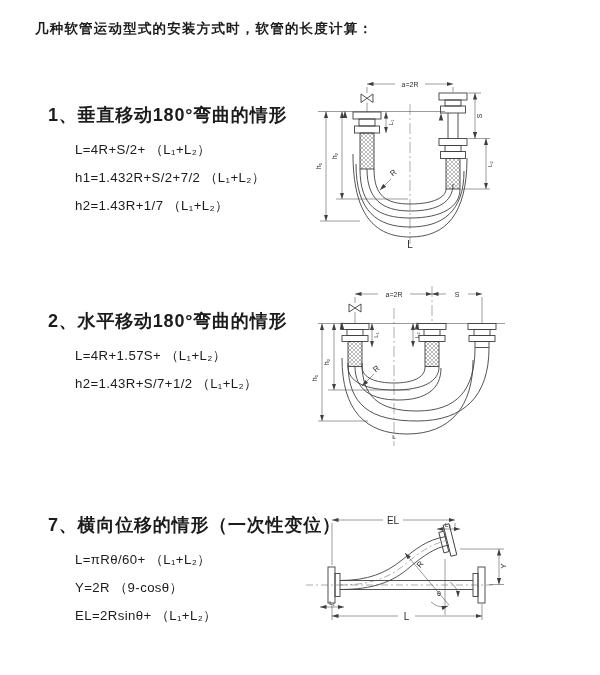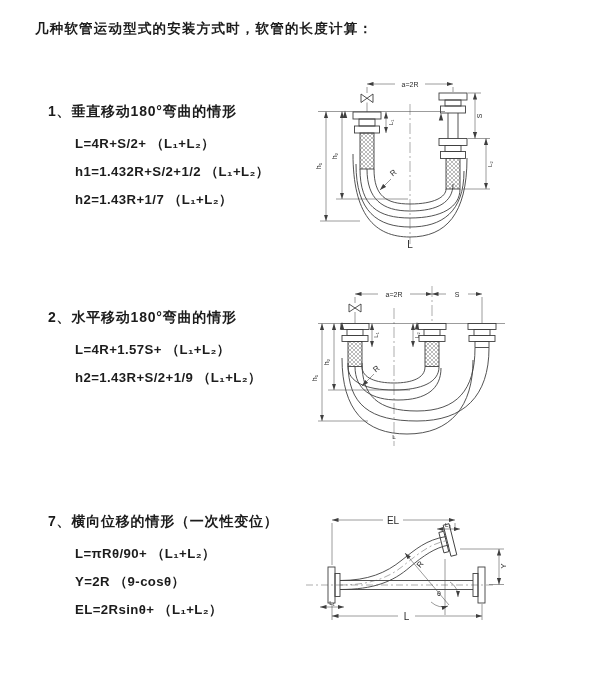--- a/index.html
+++ b/index.html
@@ -2,22 +2,22 @@
 <html><head>
 <meta charset="utf-8">
 <style>
   html,body{margin:0;padding:0;background:#ffffff;}
   .page{position:relative;width:600px;height:675px;background:#fff;overflow:hidden;
         font-family:"Liberation Sans",sans-serif;color:#1c1c1c;}
   .doc-title{position:absolute;left:35px;top:20px;font-size:13.5px;font-weight:bold;
         letter-spacing:1.2px;white-space:nowrap;}
   .section{position:absolute;left:48px;}
   .sec-1{top:103px}.sec-2{top:309px}.sec-3{top:513px}
-  .sec-heading{font-size:14px;font-weight:bold;letter-spacing:.8px;margin:0 0 9px 0;white-space:nowrap;}
-  .formula{font-size:13.2px;font-weight:700;letter-spacing:.4px;margin:0 0 0 27px;
+  .sec-heading{font-size:18px;font-weight:bold;letter-spacing:.8px;margin:0 0 9px 0;white-space:nowrap;}
+  .formula{font-size:13.2px;font-weight:400;letter-spacing:.4px;margin:0 0 0 27px;
         line-height:28px;white-space:nowrap;}
   .diagram{position:absolute;}
   .d1{left:312px;top:66px}
   .d2{left:310px;top:278px}
   .d3{left:298px;top:503px}
   svg{overflow:visible}
   svg .main{stroke:#3f3f3f;stroke-width:.9;fill:none}
   svg .thin{stroke:#4a4a4a;stroke-width:.55;fill:none}
   svg .cline{stroke:#5a5a5a;stroke-width:.5;fill:none;stroke-dasharray:11 3 2 3}
   svg .cdash{stroke:#5a5a5a;stroke-width:.5;fill:none;stroke-dasharray:7 3 2 3}
@@ -31,33 +31,33 @@
 </head>
 <body>
 
 <div class="page">
 
   <div class="doc-title">几种软管运动型式的安装方式时，软管的长度计算：</div>
 
   <div class="section sec-1">
     <p class="sec-heading">1、垂直移动180°弯曲的情形</p>
     <p class="formula">L=4R+S/2+ （L₁+L₂）</p>
-    <p class="formula">h1=1.432R+S/2+1/2 （L₁+L₂）</p>
+    <p class="formula">h1=1.432R+S/2+7/2 （L₁+L₂）</p>
     <p class="formula">h2=1.43R+1/7 （L₁+L₂）</p>
   </div>
 
   <div class="section sec-2">
     <p class="sec-heading">2、水平移动180°弯曲的情形</p>
     <p class="formula">L=4R+1.57S+ （L₁+L₂）</p>
-    <p class="formula">h2=1.43R+S/2+1/9 （L₁+L₂）</p>
+    <p class="formula">h2=1.43R+S/7+1/2 （L₁+L₂）</p>
   </div>
 
   <div class="section sec-3">
     <p class="sec-heading">7、横向位移的情形（一次性变位）</p>
-    <p class="formula">L=πRθ/90+ （L₁+L₂）</p>
+    <p class="formula">L=πRθ/60+ （L₁+L₂）</p>
     <p class="formula">Y=2R （9-cosθ）</p>
     <p class="formula">EL=2Rsinθ+ （L₁+L₂）</p>
   </div>
 
   <svg class="diagram d1" width="285" height="200" viewBox="0 0 285 200">
     <defs>
       <marker id="arw" markerUnits="userSpaceOnUse" markerWidth="7" markerHeight="5" refX="6.5" refY="2.5" orient="auto-start-reverse">
         <path d="M0,0.4 L6.5,2.5 L0,4.6 Z" fill="#3f3f3f"></path>
       </marker>
       <pattern id="hatch" width="4" height="4" patternUnits="userSpaceOnUse">

